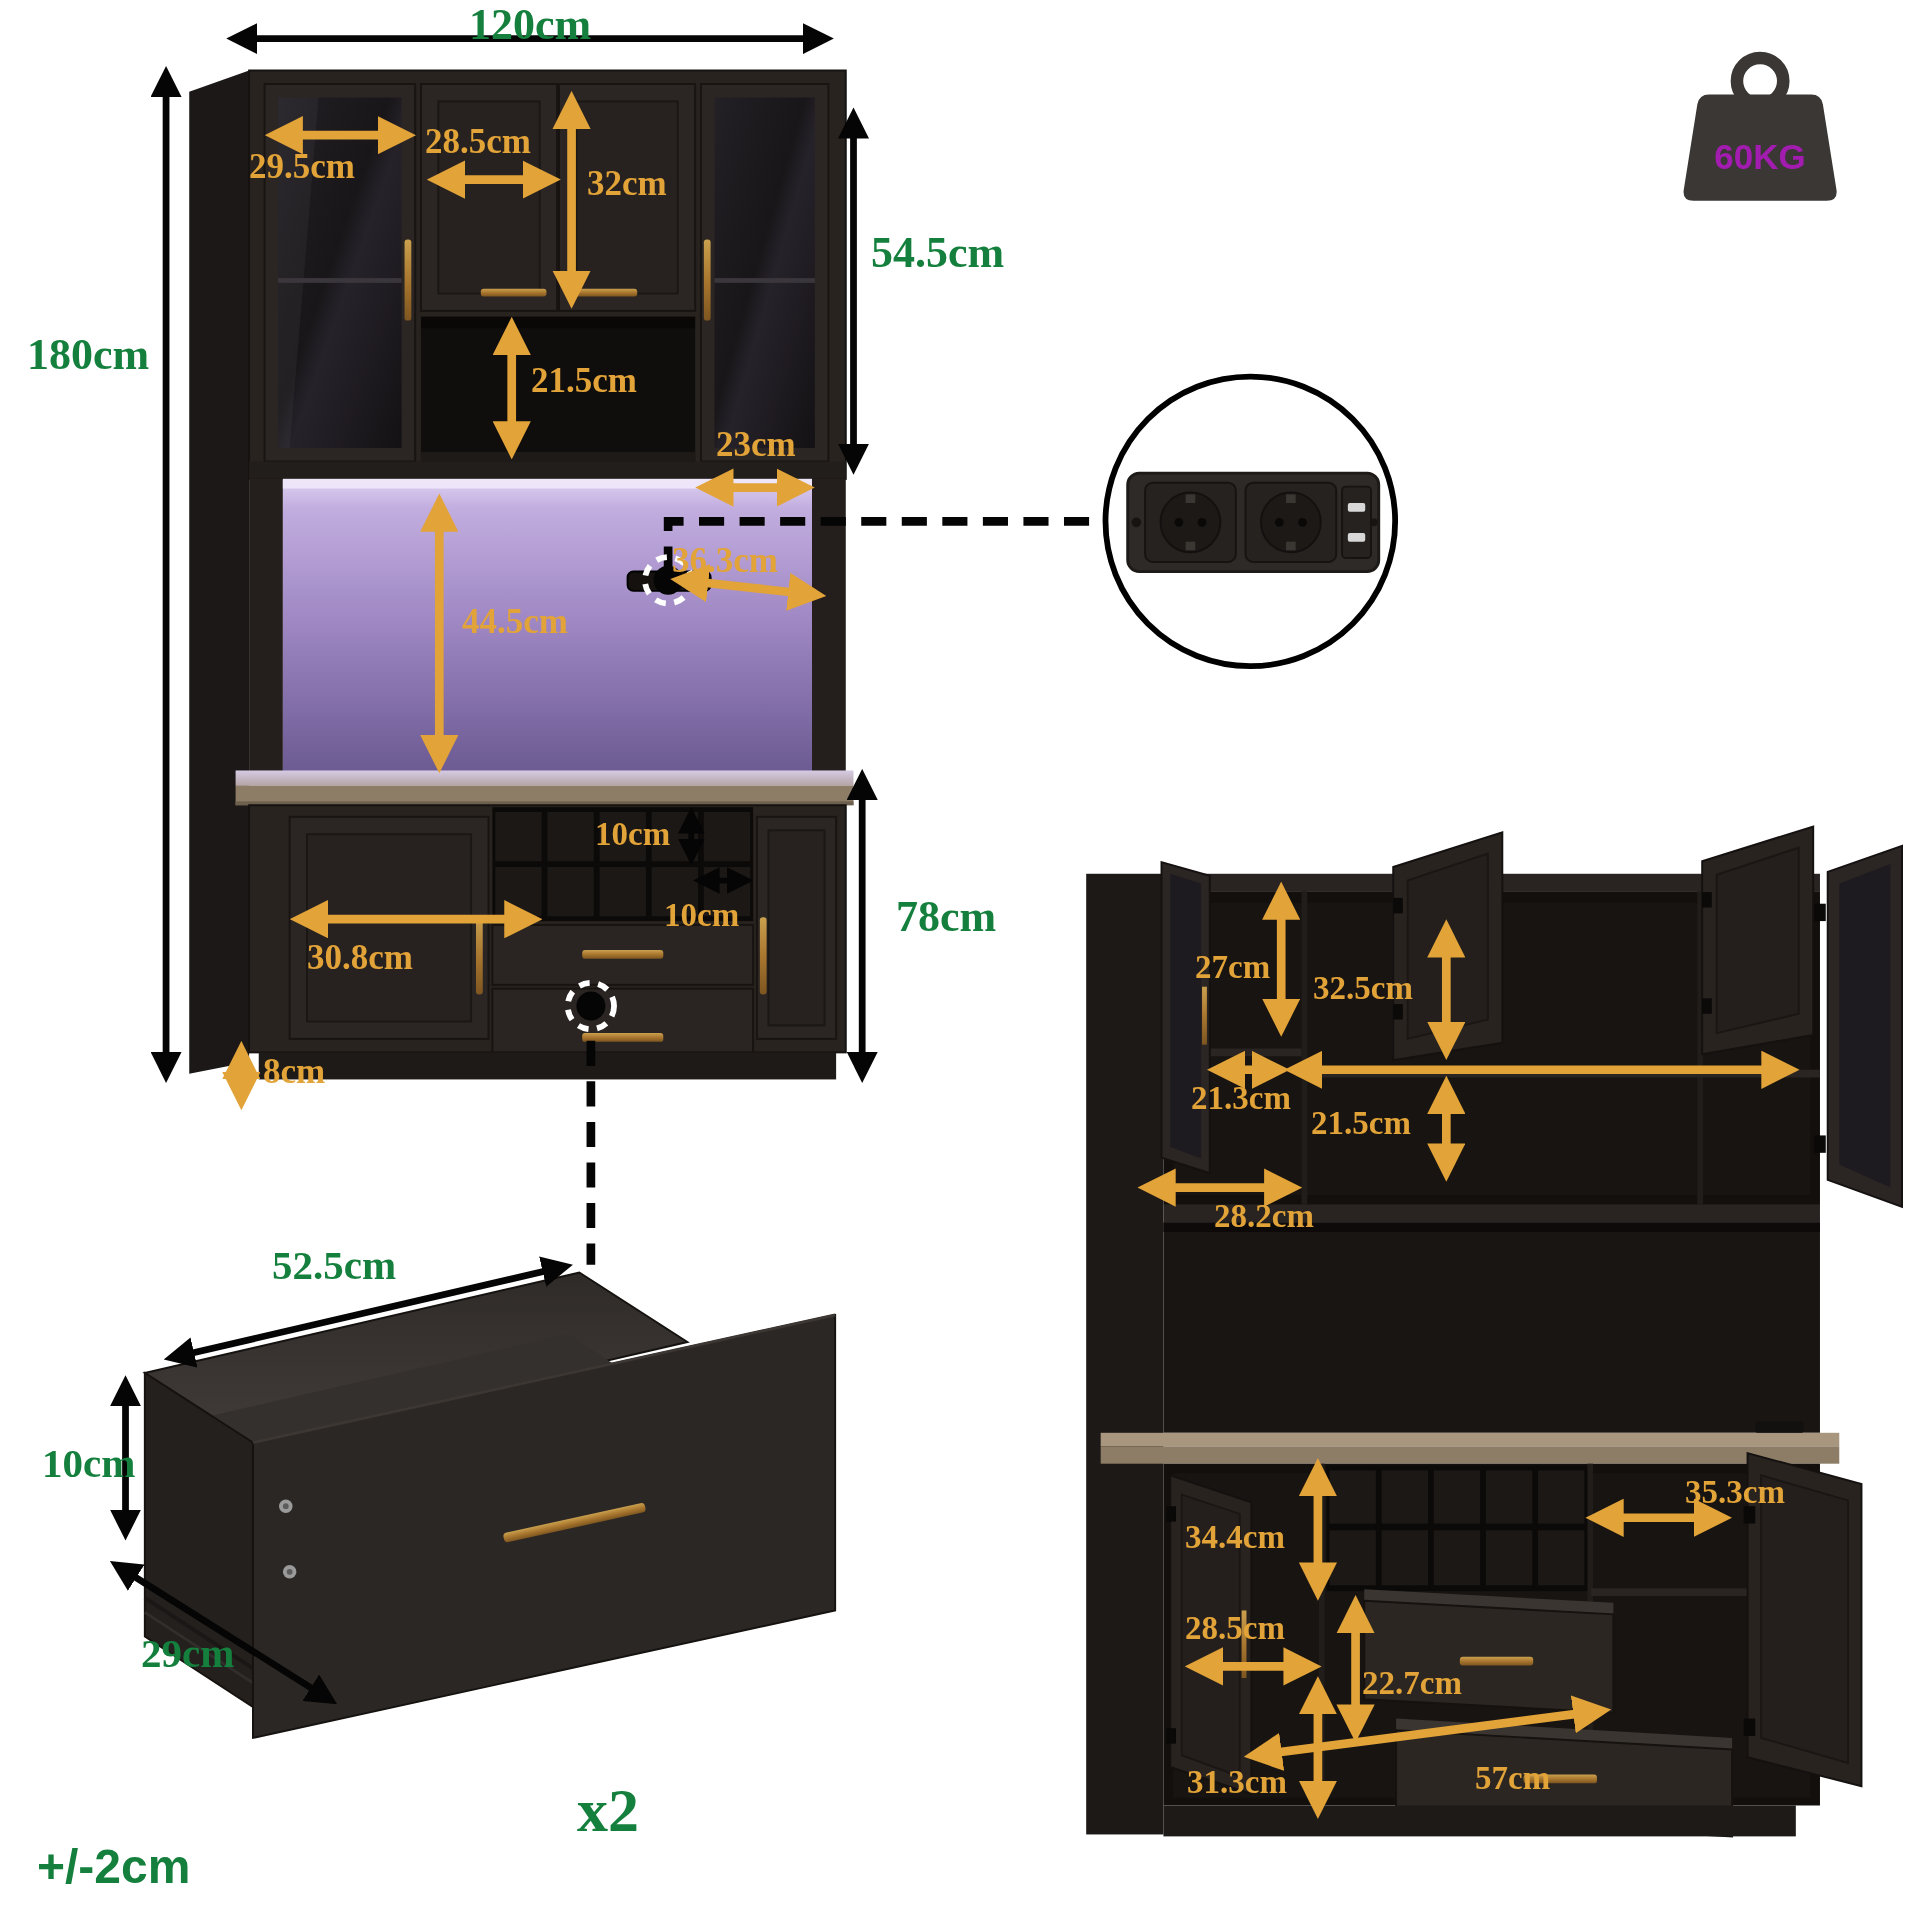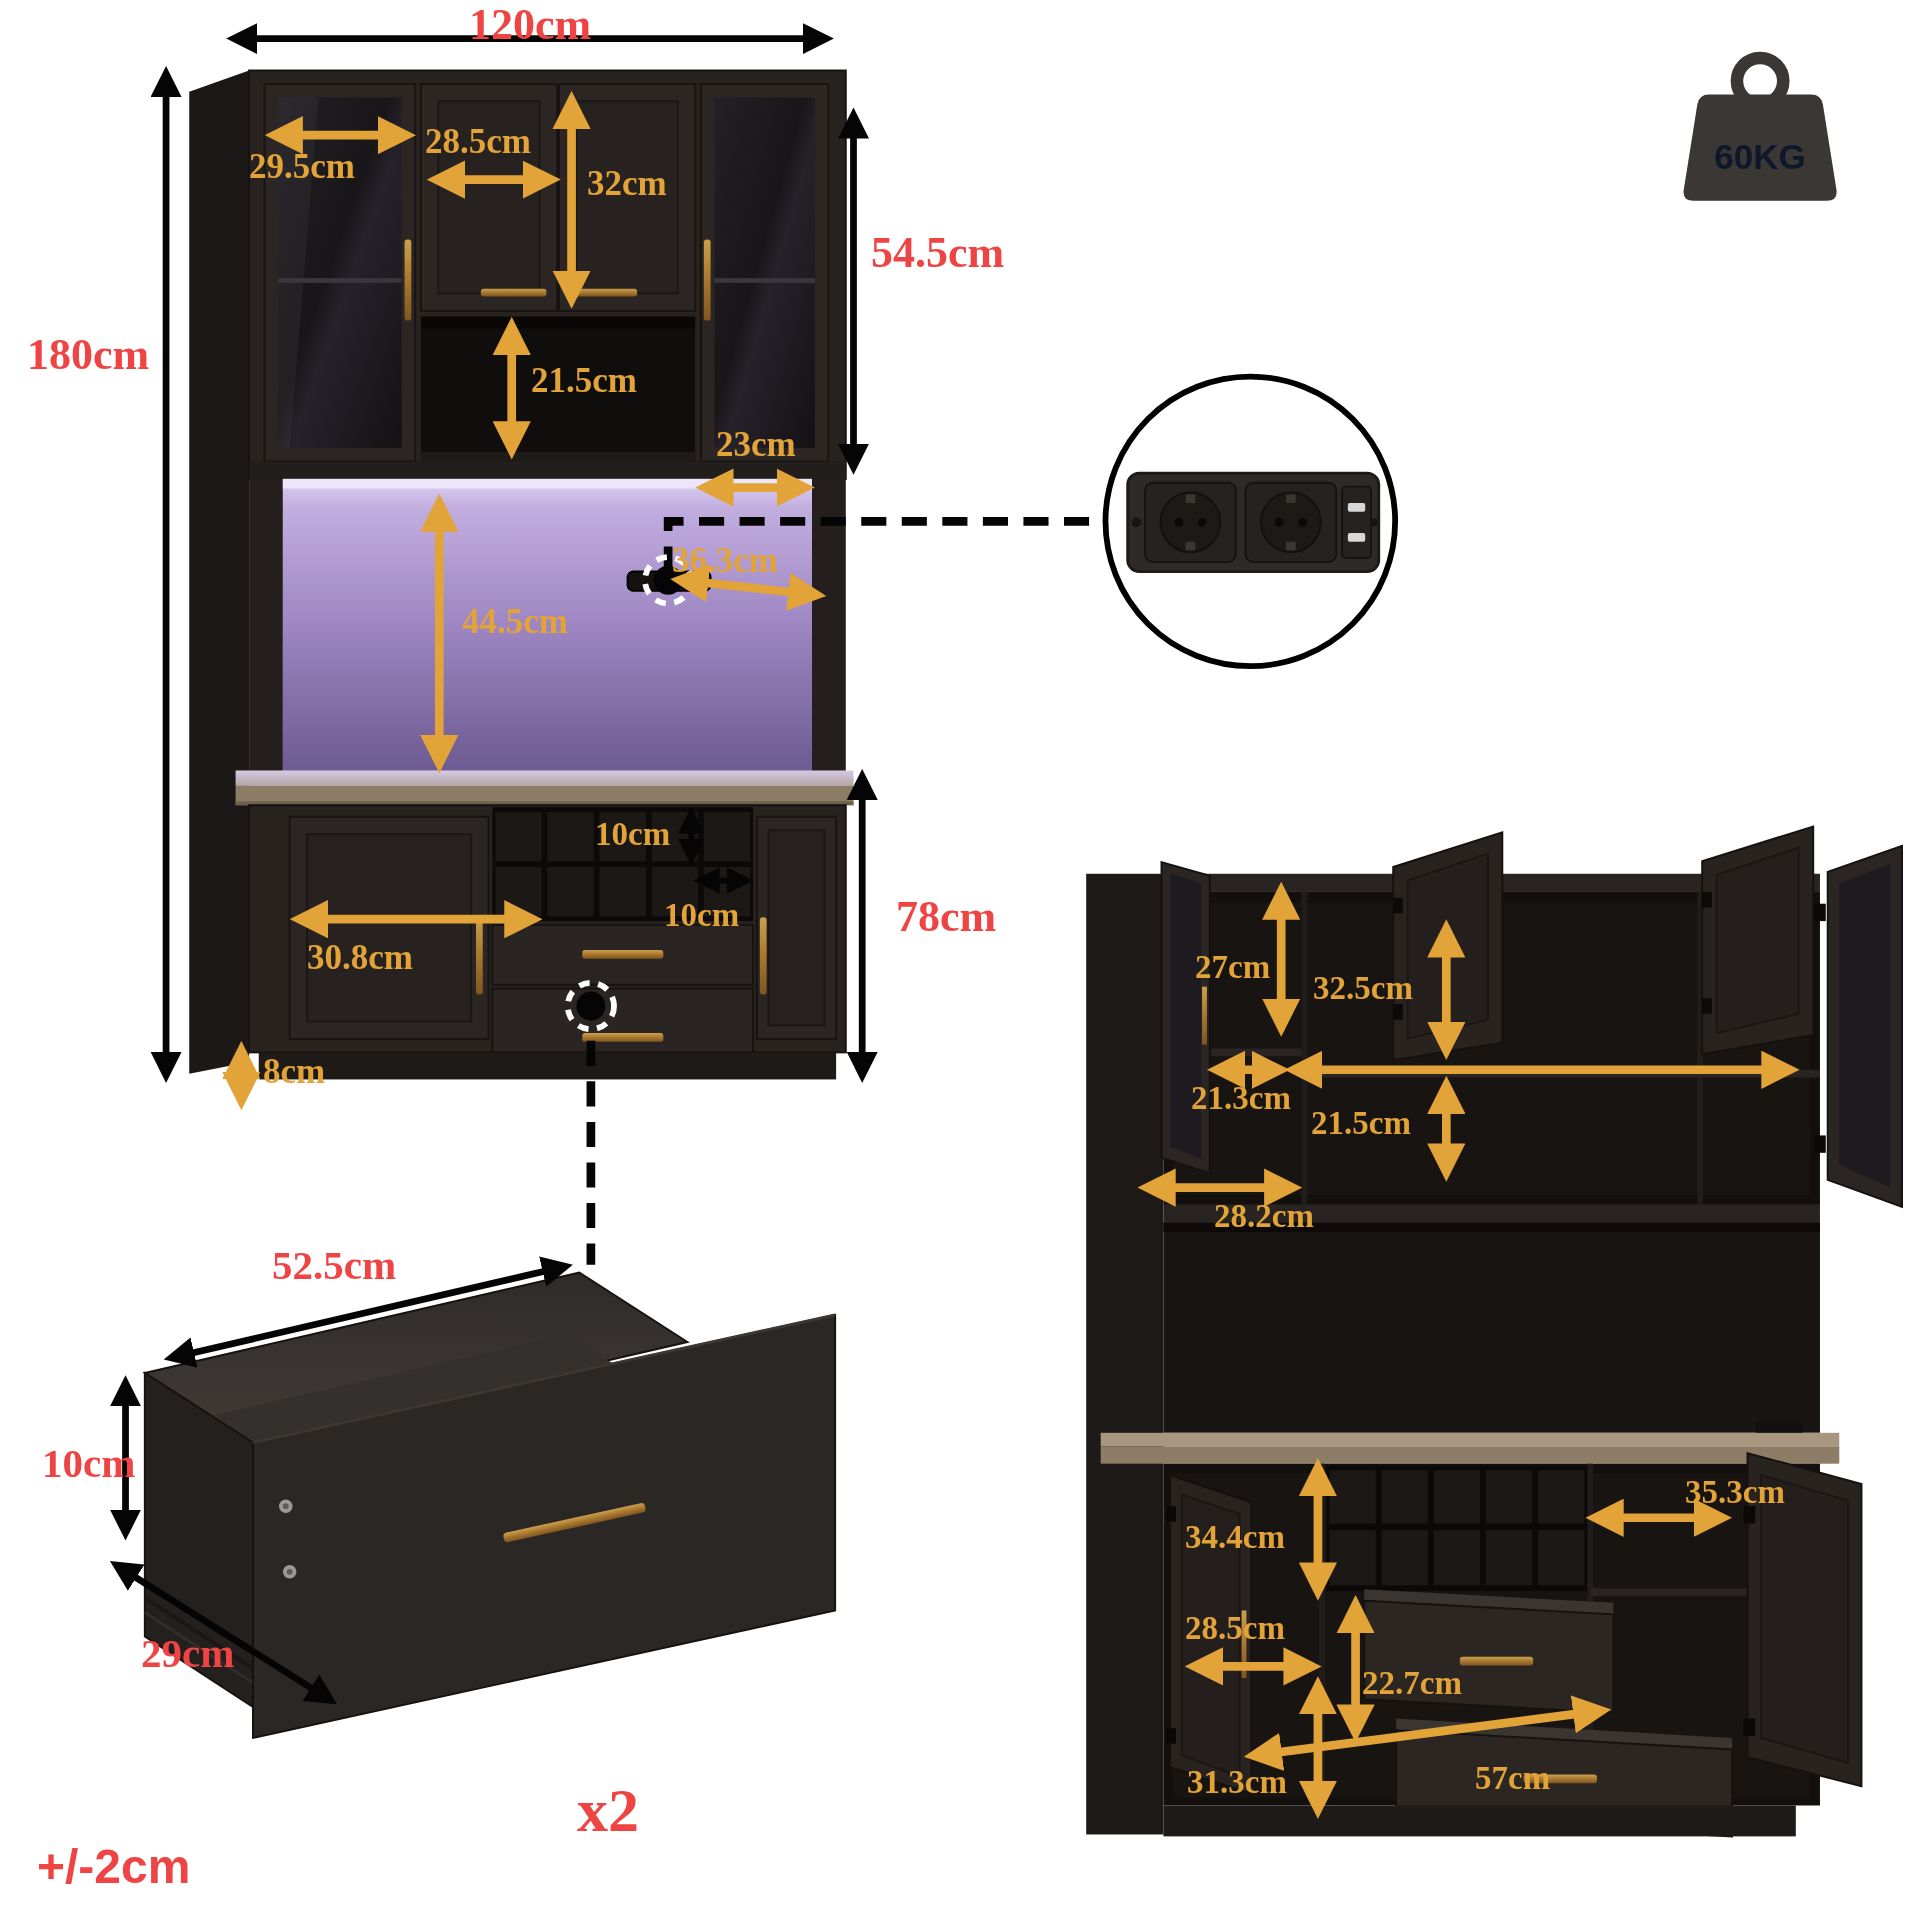--- a/index.html
+++ b/index.html
@@ -1,29 +1,29 @@
 <!DOCTYPE html>
 <html><head>
 <meta charset="utf-8">
 <style>
   html,body{margin:0;padding:0;background:#ffffff;}
   #canvas{position:relative;width:1931px;height:1931px;background:#ffffff;overflow:hidden;
           font-family:"Liberation Serif","DejaVu Serif",serif;}
   svg.layer{position:absolute;left:0;top:0;}
   .lbl{position:absolute;font-weight:bold;white-space:nowrap;line-height:1.05;}
   .gold{color:#E2A338;}
-  .blk{color:#ef4444;}
+  .blk{color:#15803d;}
   .s34{font-size:33px;}
   .s36{font-size:35px;}
   .s42{font-size:41px;}
   .s46{font-size:44px;}
   .s64{font-size:62px;}
   .san{font-family:"Liberation Sans","DejaVu Sans",sans-serif;}
   .c{transform:translateX(-50%);}
-  .white{color:#0f172a;}
+  .white{color:#a21caf;}
 </style>
 </head>
 <body>
 
 <div id="canvas">
 
 <svg class="layer" width="1931" height="1931" viewBox="0 0 2000 2000">
   <defs>
     <marker id="ag" viewBox="0 0 10 10" refX="7" refY="5" markerWidth="4.4" markerHeight="4.4" orient="auto">
           <path d="M0,0 L10,5 L0,10 z" fill="#E2A338"></path>

